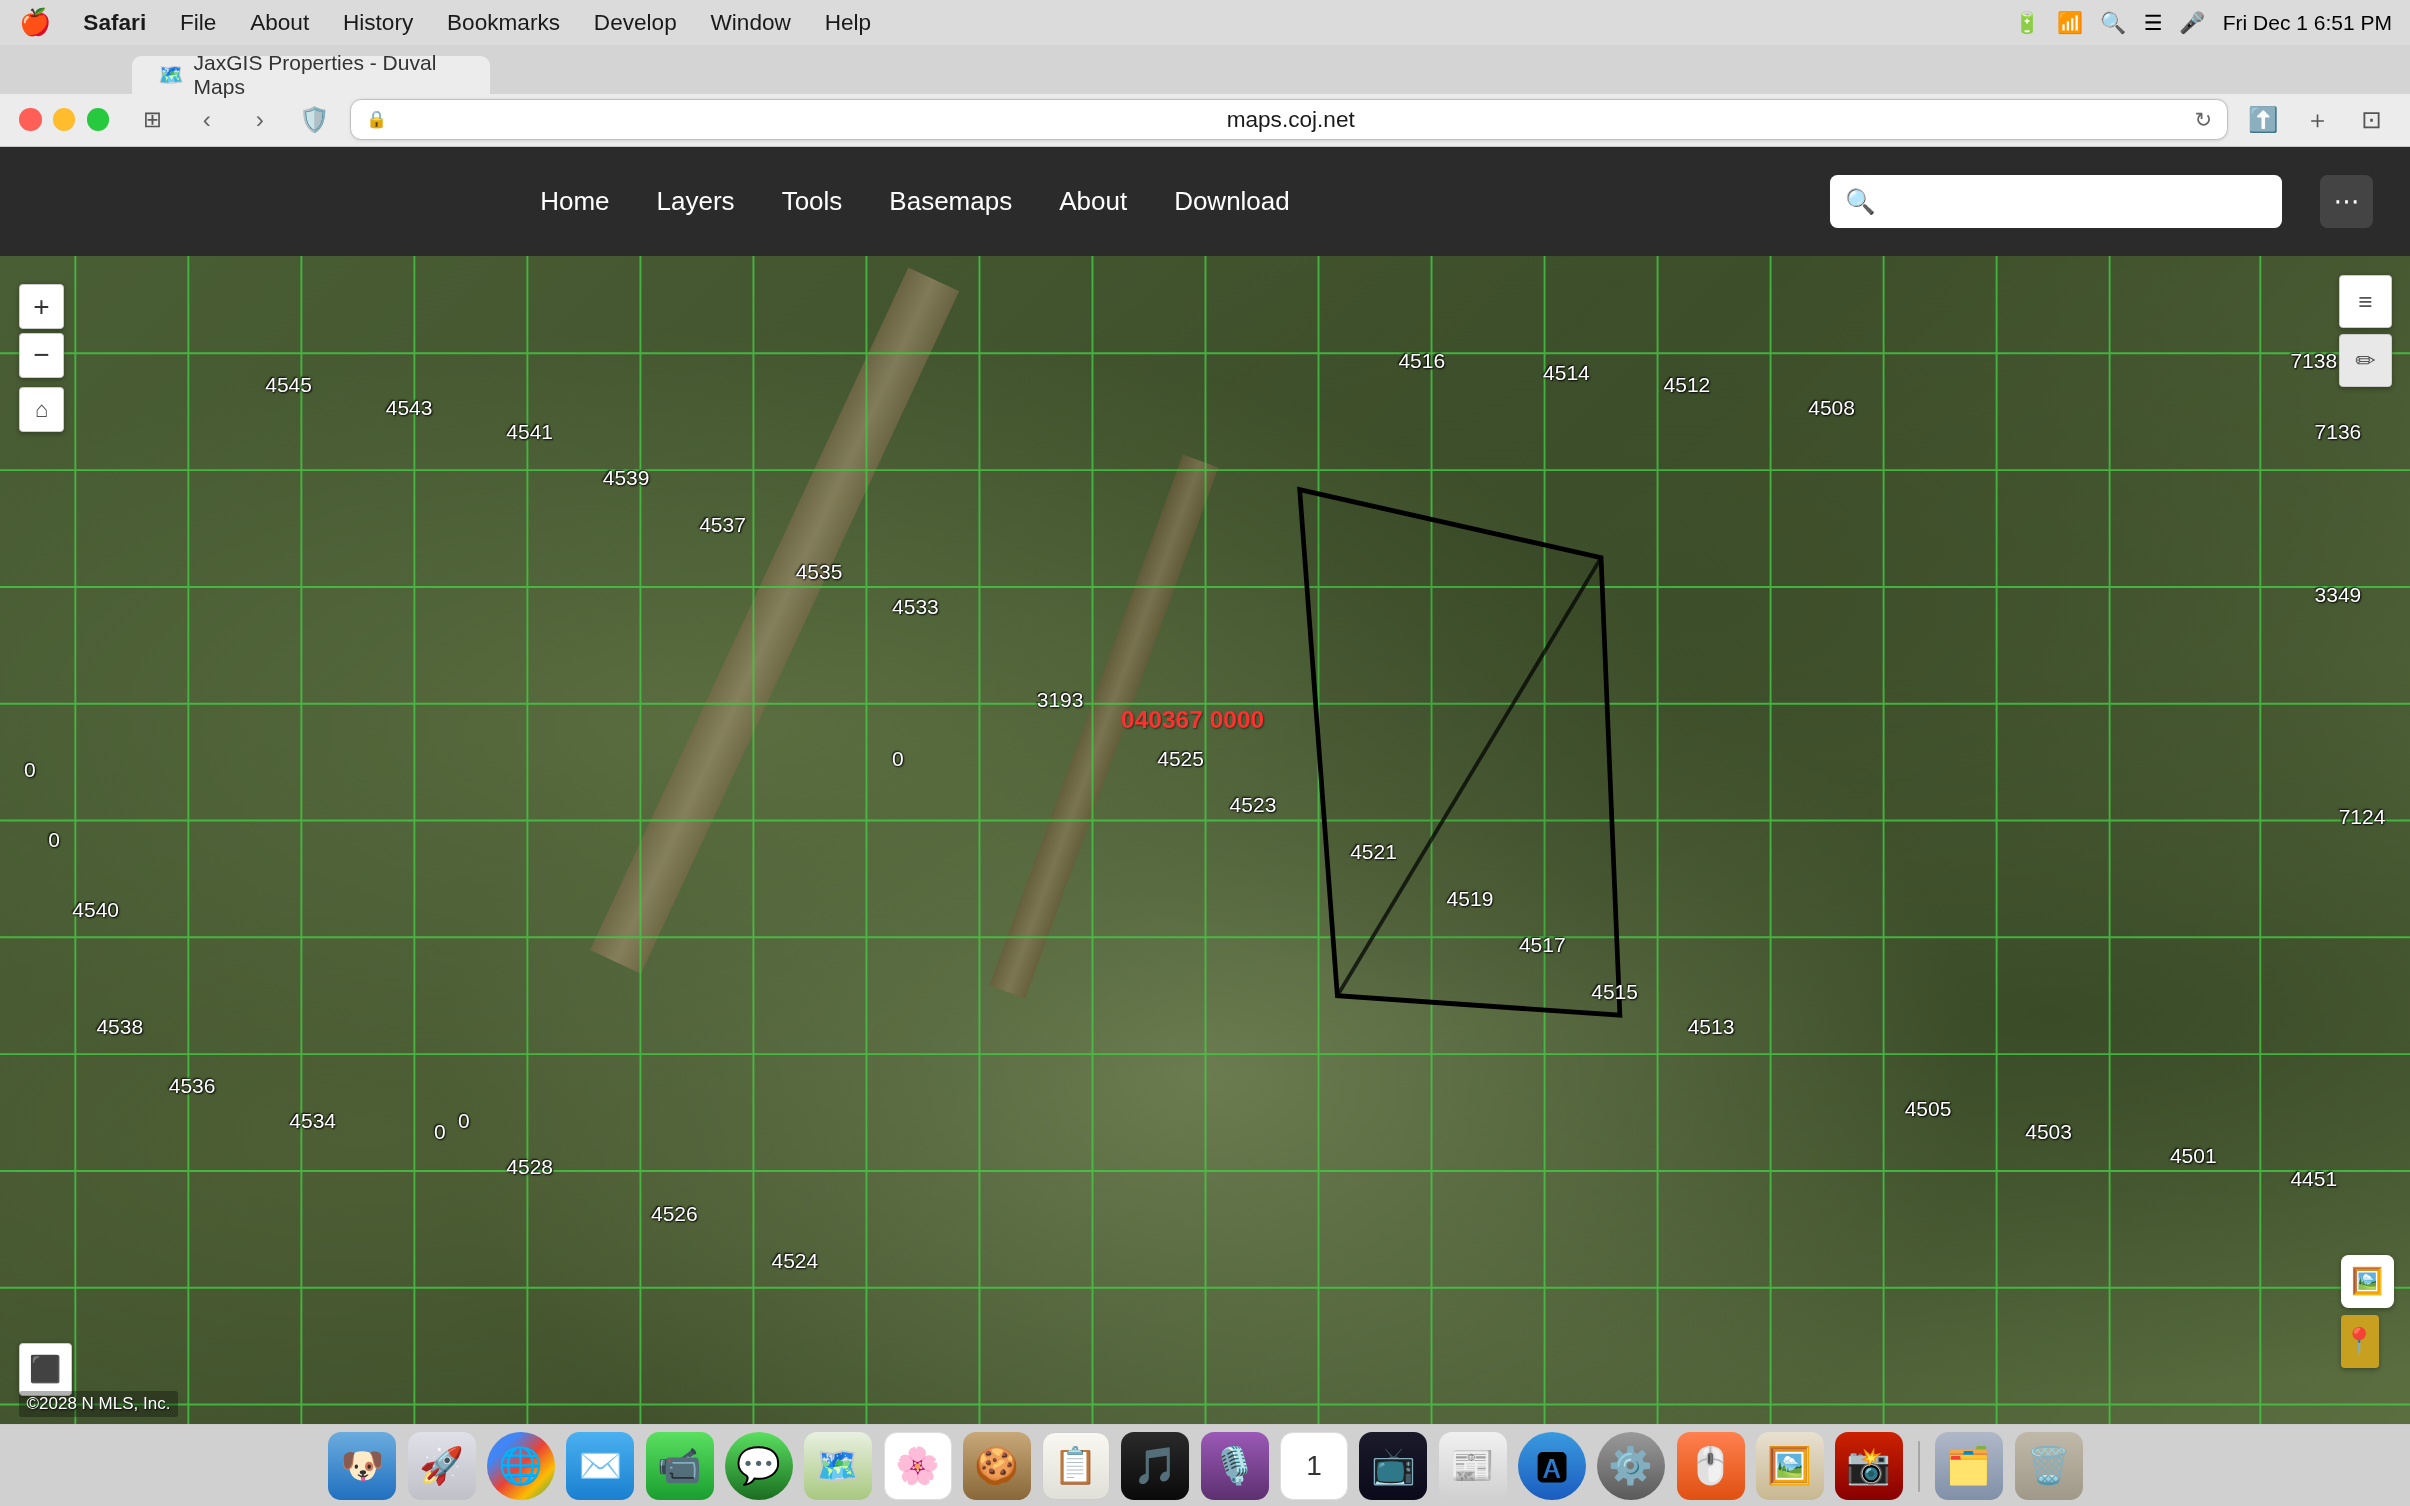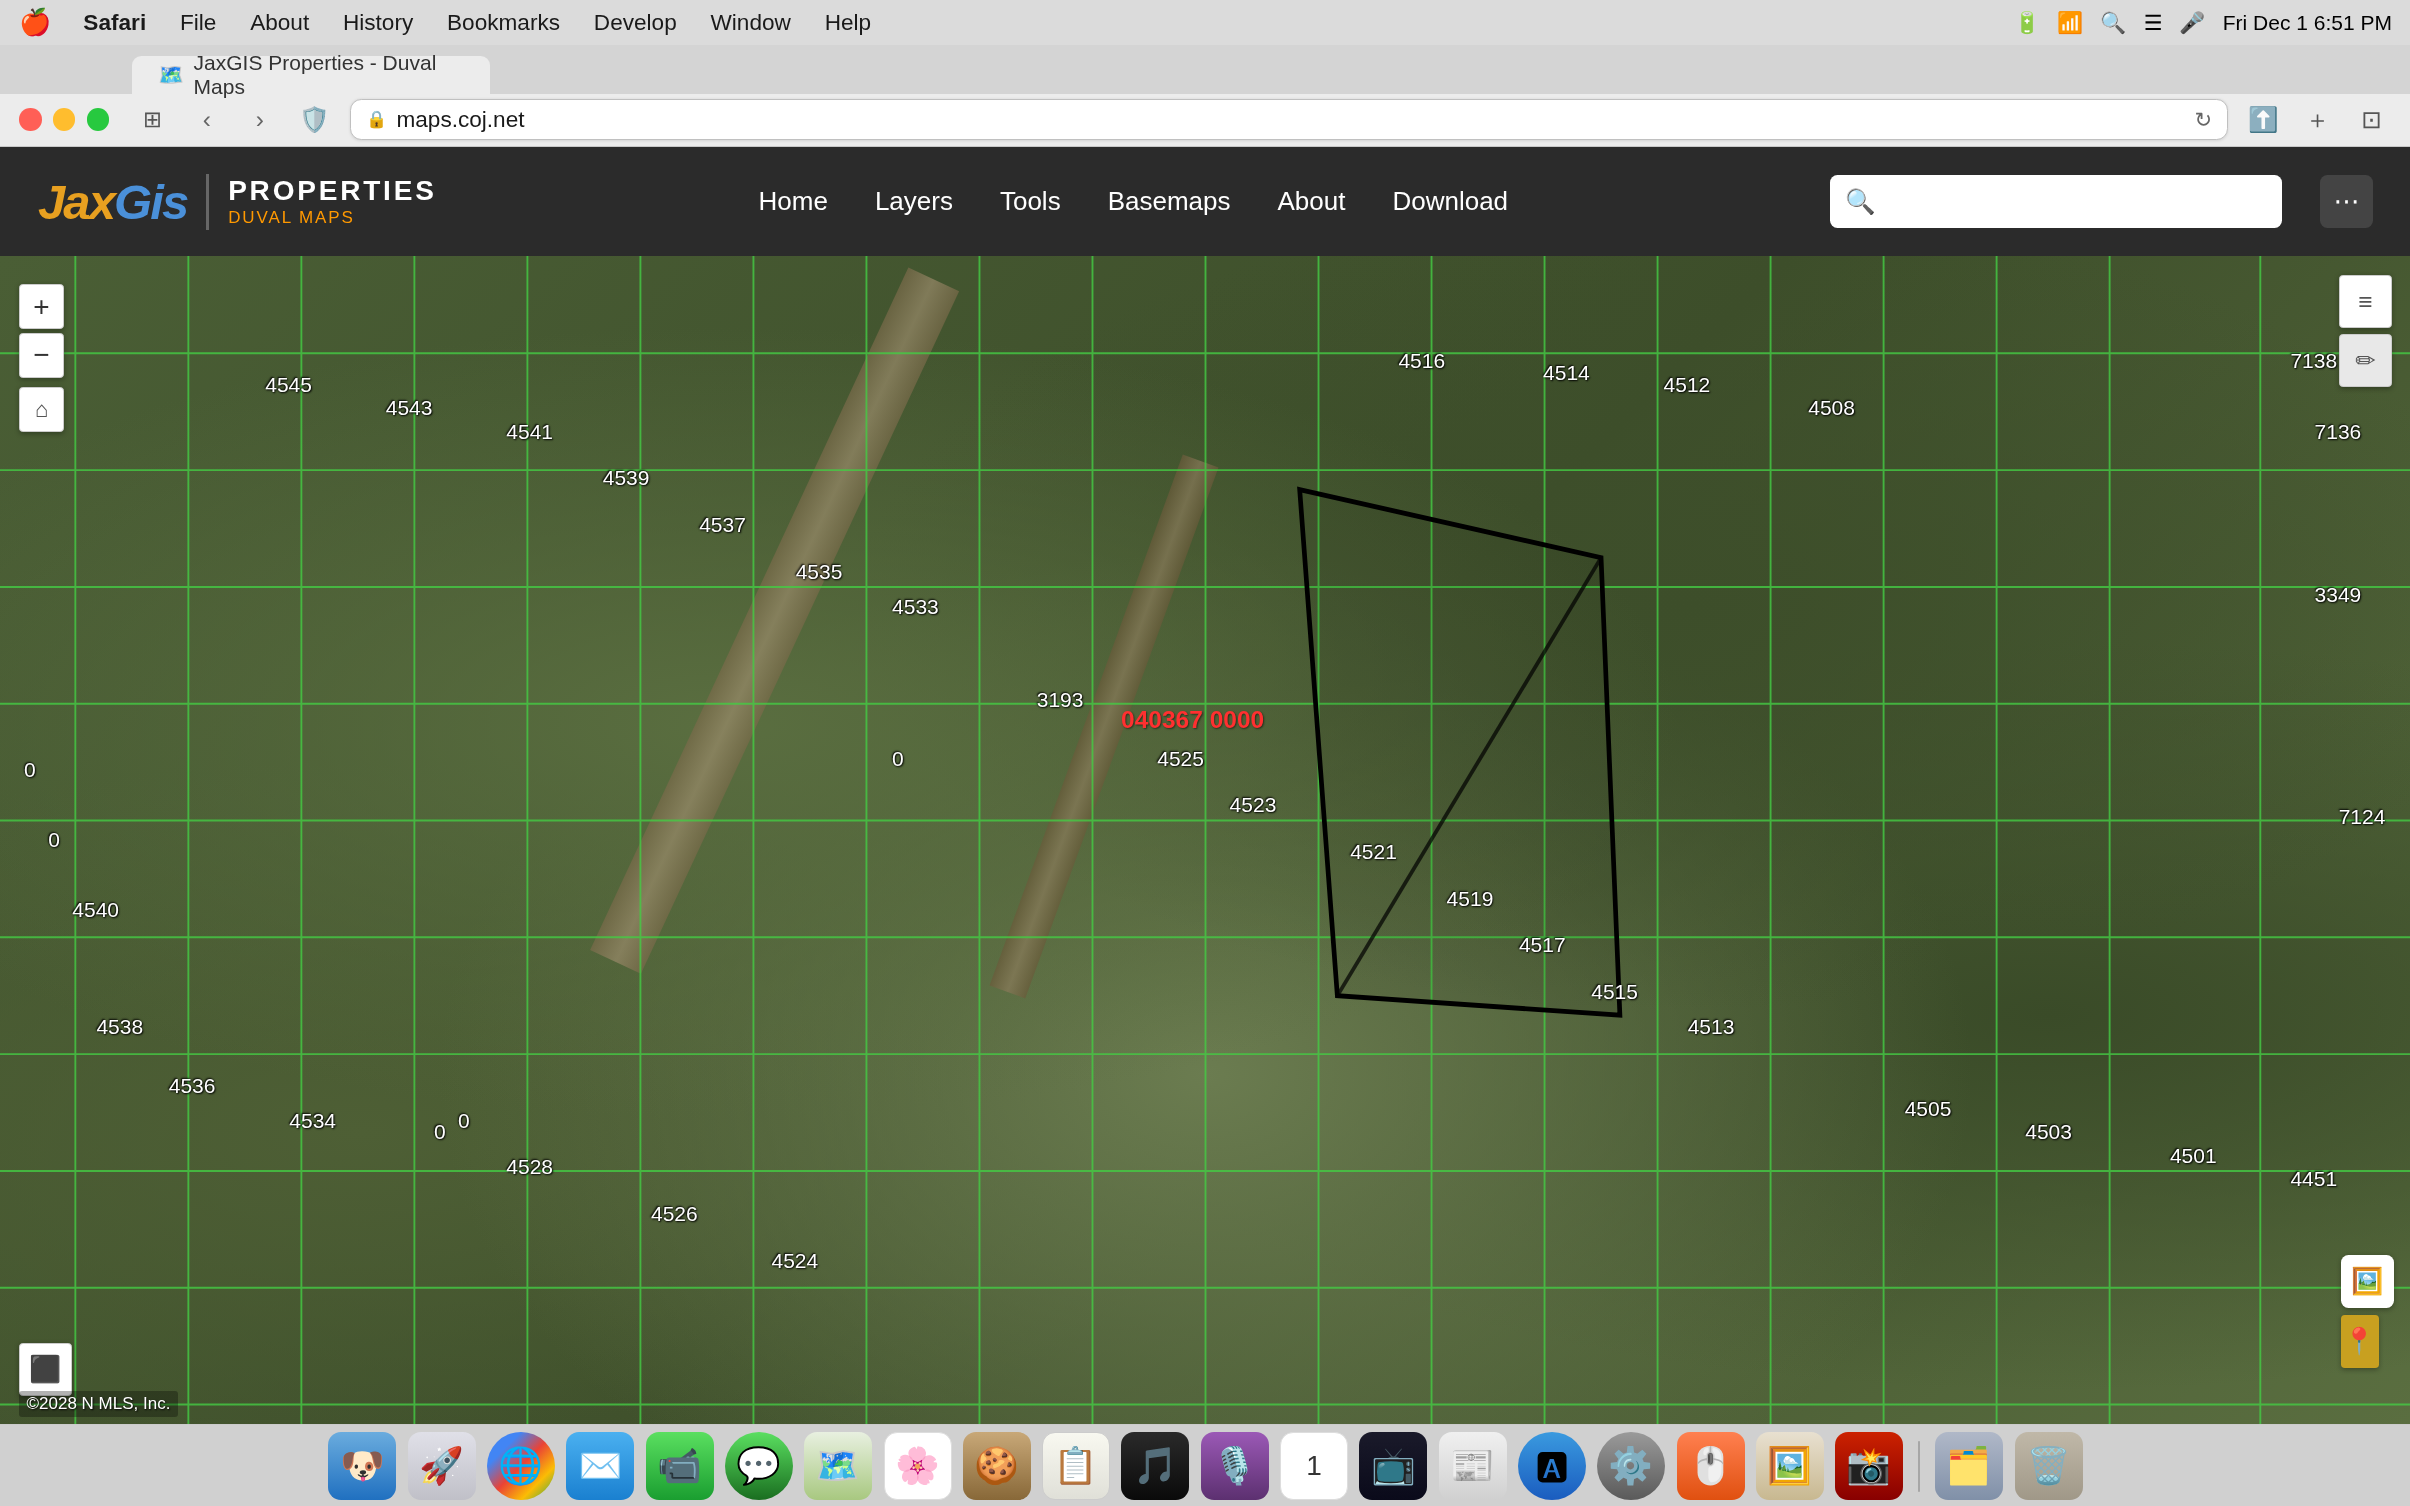--- a/index.html
+++ b/index.html
@@ -120,20 +120,21 @@
       align-items: center;
       padding: 0 15px;
       gap: 9.4px;
       box-shadow: 0 0.9px 2.8px rgba(0,0,0,0.1);
     }
     .lock-icon { font-size: 17px; color: #888; }
     .address-text {
       flex: 1;
       font-size: 22.6px;
       color: #1a1a1a;
+      text-align: center;
     }
     .reload-btn {
       font-size: 21px; color: #666;
       background: none; border: none; cursor: pointer;
     }
 
     .toolbar-actions {
       display: flex;
       gap: 13px;
       align-items: center;
@@ -501,29 +502,20 @@
     </div>
     <div class="toolbar-actions">
       <button class="toolbar-action-btn">⬆️</button>
       <button class="toolbar-action-btn">＋</button>
       <button class="toolbar-action-btn">⊡</button>
     </div>
   </div>
 </div>
 
 <div class="app-header">
-  <div class="logo-container">
-    <span class="logo-jax">Jax</span>
-    <span class="logo-gis">Gis</span>
-    <div class="logo-divider"></div>
-    <div class="logo-properties">
-      <span class="logo-properties-text">PROPERTIES</span>
-      <span class="logo-duval">DUVAL MAPS</span>
-    </div>
-  </div>
 
   <nav class="nav-menu">
     <a class="nav-menu-item">Home</a>
     <a class="nav-menu-item">Layers</a>
     <a class="nav-menu-item">Tools</a>
     <a class="nav-menu-item">Basemaps</a>
     <a class="nav-menu-item">About</a>
     <a class="nav-menu-item">Download</a>
   </nav>
 

